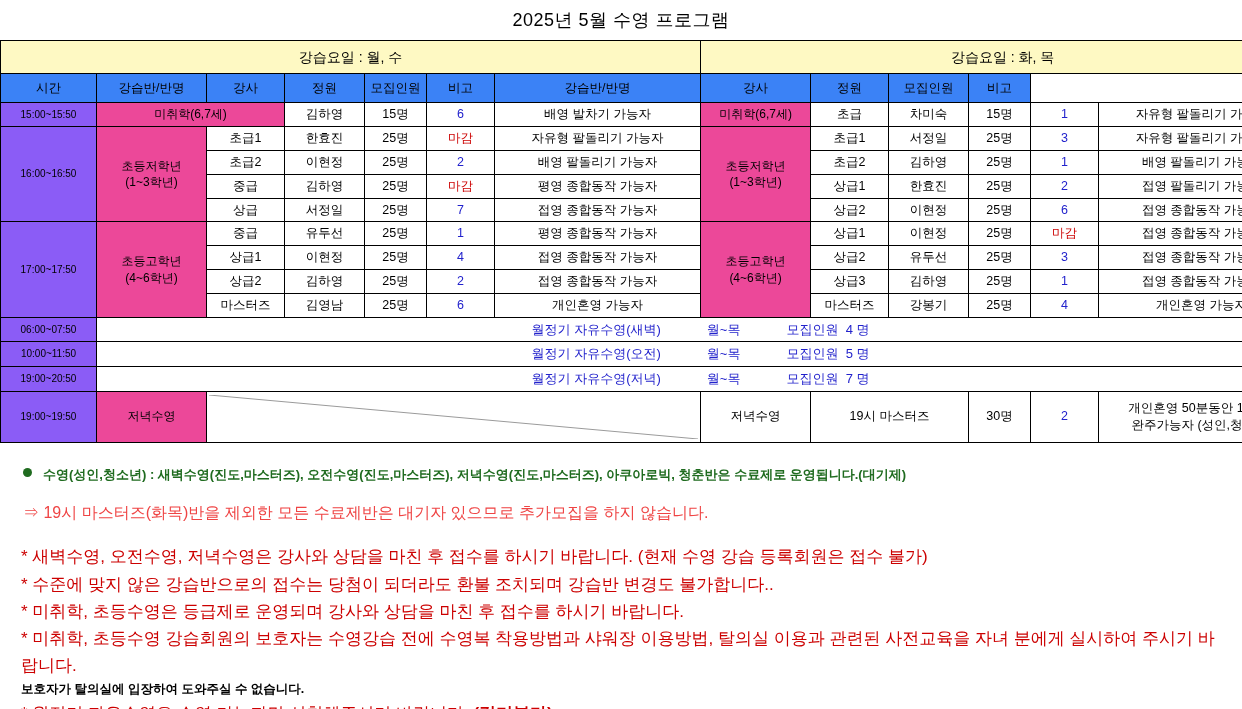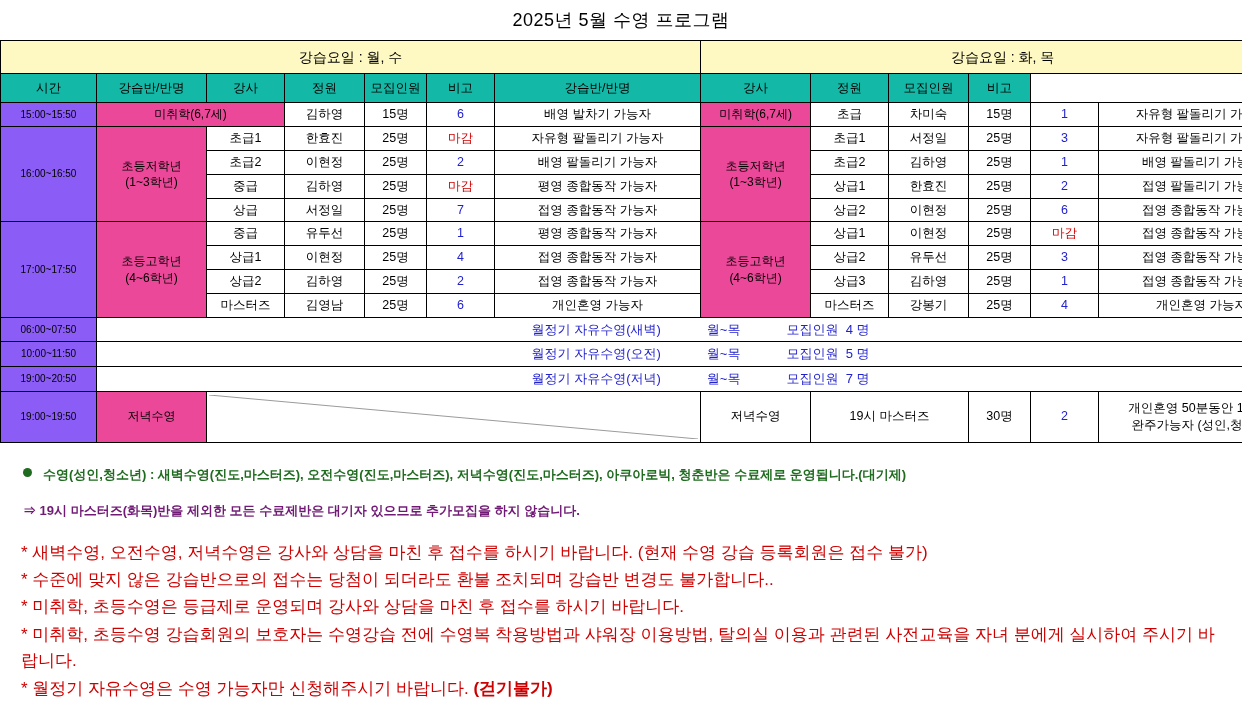--- a/index.html
+++ b/index.html
@@ -43,21 +43,21 @@
     line-height: 1.35;
     font-weight: normal;
   }
   .hdr-day {
     background: #fef9c3;
     font-weight: bold;
     font-size: 14px;
     height: 26px;
   }
   .hdr-col {
-    background: #14b8a6;
+    background: #3b82f6;
     font-weight: normal;
     height: 22px;
     font-size: 12.5px;
   }
   .timecell {
     background: #8b5cf6;
     font-weight: bold;
     font-size: 10px;
   }
   .groupcell {
@@ -111,23 +111,23 @@
     position: absolute;
     left: 2px;
     top: 3px;
     width: 9px;
     height: 9px;
     border-radius: 50%;
     background: #1f6b1f;
     display: inline-block;
   }
   .note-purple {
-    color: #701a75;
-    font-weight: bold;
-    font-size: 13px;
+    color: #ef4444;
+    font-weight: normal;
+    font-size: 16px;
     padding-left: 2px;
     padding-top: 16px;
   }
   .note-list {
     padding-top: 18px;
   }
   .note-red {
     color: #cc0000;
     font-size: 17px;
     padding-top: 1px;
@@ -363,19 +363,20 @@
     <div class="note-green">
       <span class="bullet"></span>
       <span>수영(성인,청소년) : 새벽수영(진도,마스터즈), 오전수영(진도,마스터즈), 저녁수영(진도,마스터즈), 아쿠아로빅, 청춘반은 수료제로 운영됩니다.(대기제)</span>
     </div>
     <div class="note-purple">⇒  19시 마스터즈(화목)반을 제외한 모든 수료제반은 대기자 있으므로 추가모집을 하지 않습니다.</div>
     <div class="note-list">
       <div class="note-red">* 새벽수영, 오전수영, 저녁수영은 강사와 상담을 마친 후  접수를 하시기 바랍니다. (현재 수영 강습 등록회원은 접수 불가)</div>
       <div class="note-red">* 수준에 맞지 않은 강습반으로의 접수는 당첨이 되더라도 환불 조치되며 강습반 변경도 불가합니다..</div>
       <div class="note-red">* 미취학, 초등수영은 등급제로 운영되며 강사와 상담을 마친 후 접수를 하시기 바랍니다.</div>
       <div class="note-red">* 미취학, 초등수영 강습회원의 보호자는 수영강습 전에 수영복 착용방법과 샤워장 이용방법, 탈의실 이용과 관련된 사전교육을 자녀 분에게 실시하여 주시기 바랍니다.</div>
+      <div class="note-black-bold">보호자가 탈의실에 입장하여 도와주실 수 없습니다.</div>
       <div class="note-red">
         <span>* 월정기 자유수영은 수영 가능자만 신청해주시기 바랍니다. </span><span class="inline-red">(걷기불가)</span>
       </div>
     </div>
   </div>
 
 </div>
 
 </body></html>

